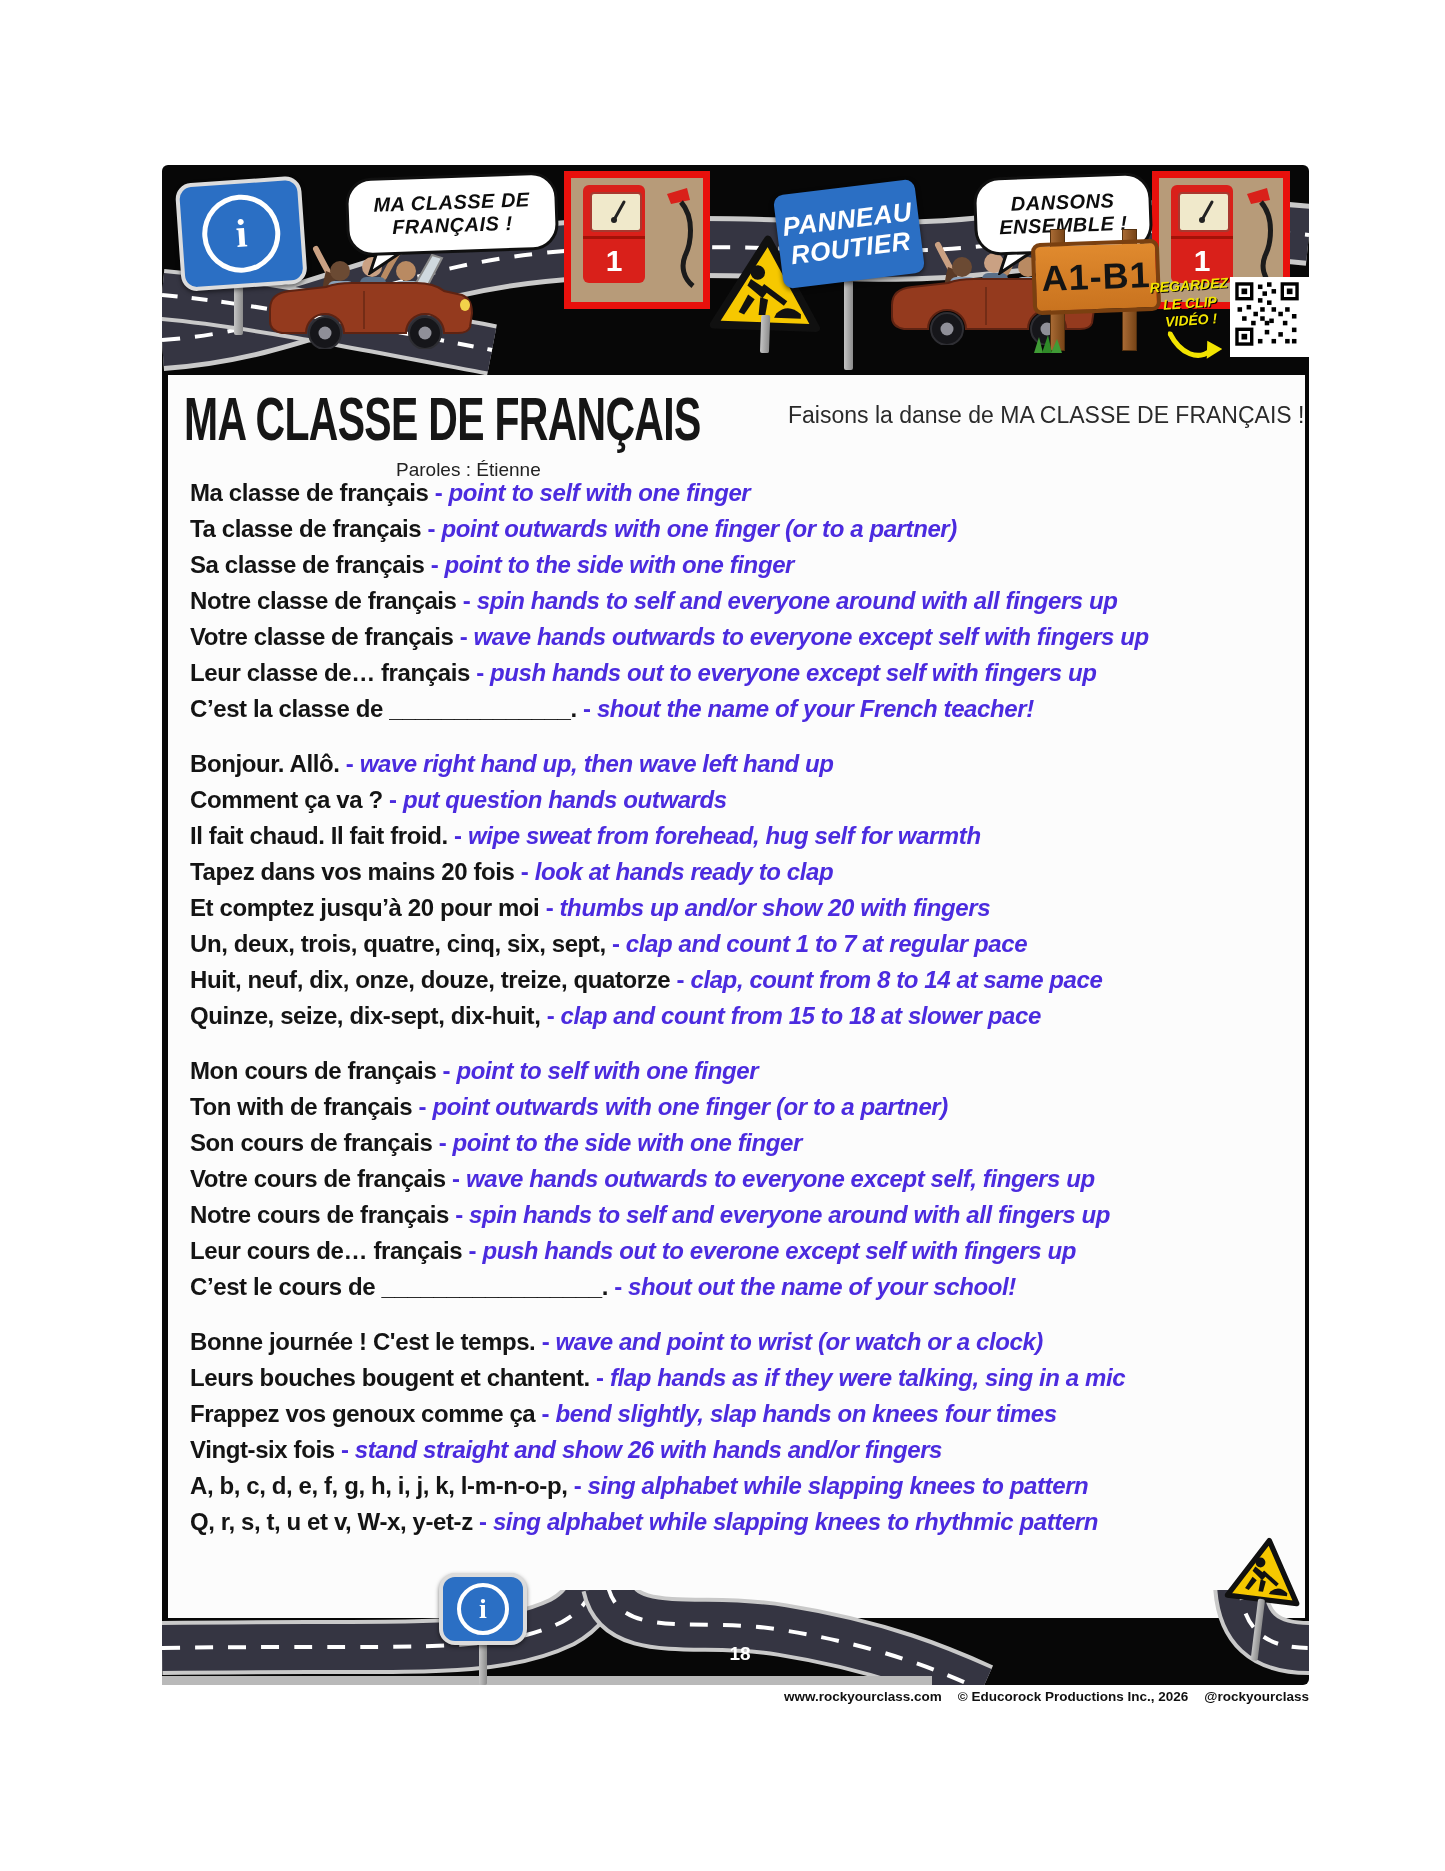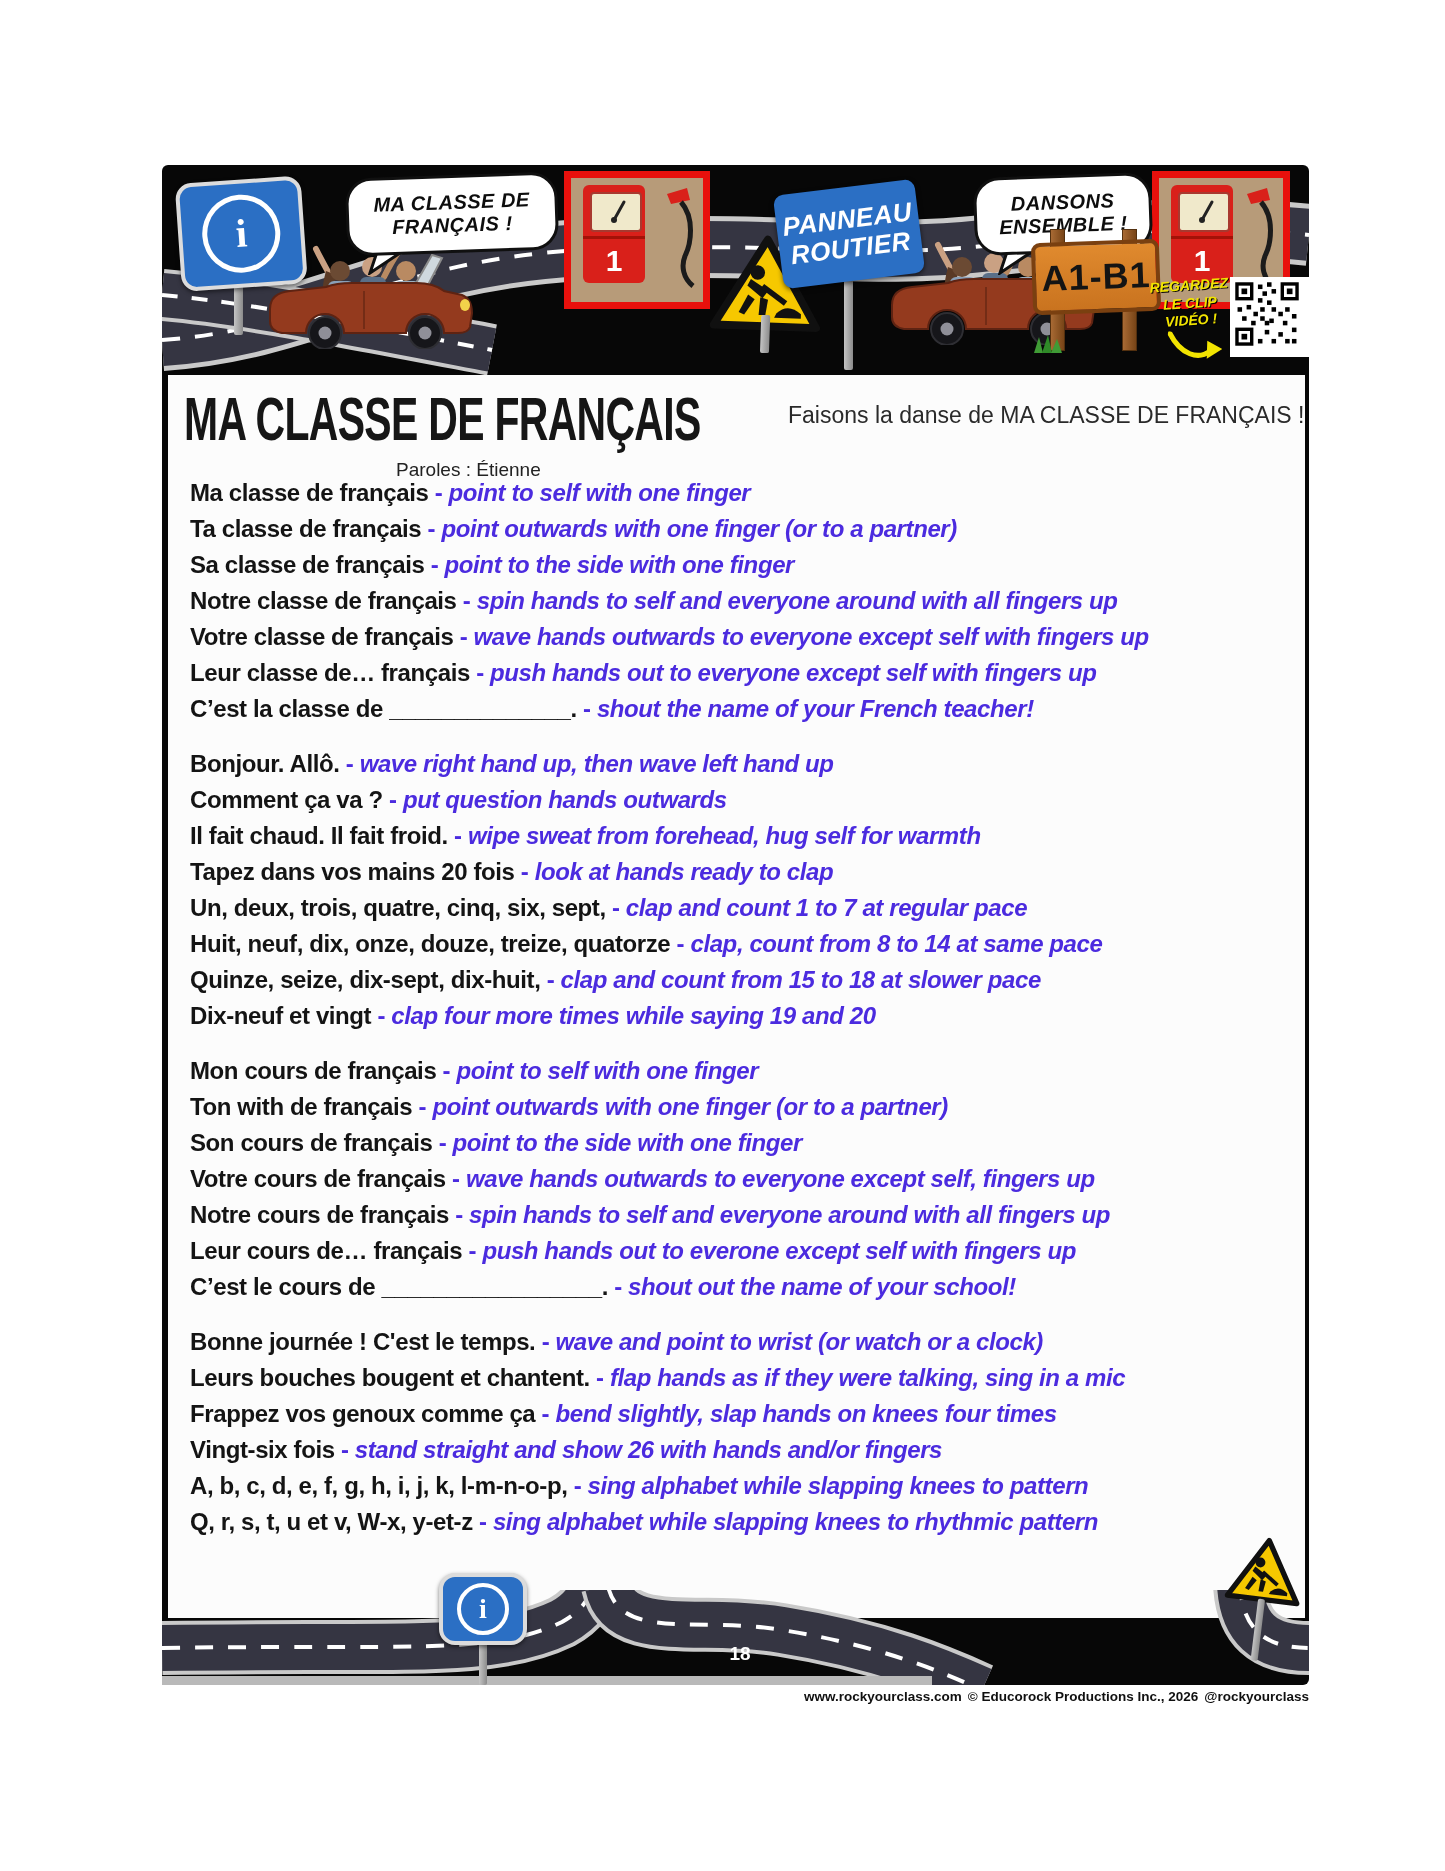--- a/index.html
+++ b/index.html
@@ -61,21 +61,21 @@
   .stanza{margin-bottom:19px;}
   .line{height:36px;line-height:36px;white-space:nowrap;font-size:24px;letter-spacing:-0.4px;}
   .line .fr{font-weight:bold;color:#141414;}
   .line .sep{font-weight:bold;color:var(--blue);white-space:pre;}
   .line .en{font-weight:bold;font-style:italic;color:var(--blue);}
 
   
   .ftr-roads{position:absolute;left:0;top:1425px;width:1147px;height:95px;z-index:3;}
   .page-num{position:absolute;left:556px;top:1478px;width:44px;text-align:center;z-index:4;
             color:#ffffff;font-weight:bold;font-size:19px;}
-  .credits{position:absolute;top:1689px;right:136px;display:flex;gap:6px;z-index:5;
+  .credits{position:absolute;top:1689px;right:136px;display:flex;gap:16px;z-index:5;
            font-size:13.5px;font-weight:bold;color:#101010;white-space:nowrap;align-items:center;}
 </style>
 </head>
 <body>
 
 <div class="page">
   <div class="card">
 
     <svg class="hdr-roads" viewBox="0 0 1147 215">
       <path d="M0 175 C150 165 230 95 420 85 S700 95 830 80 S1050 60 1147 70" fill="none" stroke="#c9c9c9" stroke-width="62"></path>
@@ -300,28 +300,28 @@
 </div>
           <div class="stanza">
   <div class="line"><span class="fr">Bonjour. Allô.</span><span class="sep"> - </span><span class="en">wave right hand up, then wave left hand up</span></div>
 
   <div class="line"><span class="fr">Comment ça va ?</span><span class="sep"> - </span><span class="en">put question hands outwards</span></div>
 
   <div class="line"><span class="fr">Il fait chaud. Il fait froid.</span><span class="sep"> - </span><span class="en">wipe sweat from forehead, hug self for warmth</span></div>
 
   <div class="line"><span class="fr">Tapez dans vos mains 20 fois</span><span class="sep"> - </span><span class="en">look at hands ready to clap</span></div>
 
+  <div class="line"><span class="fr">Et comptez jusqu’à 20 pour moi</span><span class="sep"> - </span><span class="en">thumbs up and/or show 20 with fingers</span></div>
 
   <div class="line"><span class="fr">Un, deux, trois, quatre, cinq, six, sept,</span><span class="sep"> - </span><span class="en">clap and count 1 to 7 at regular pace</span></div>
 
   <div class="line"><span class="fr">Huit, neuf, dix, onze, douze, treize, quatorze</span><span class="sep"> - </span><span class="en">clap, count from 8 to 14 at same pace</span></div>
 
   <div class="line"><span class="fr">Quinze, seize, dix-sept, dix-huit,</span><span class="sep"> - </span><span class="en">clap and count from 15 to 18 at slower pace</span></div>
 
-  <div class="line"><span class="fr">Dix-neuf et vingt</span><span class="sep"> - </span><span class="en">clap four more times while saying 19 and 20</span></div>
 </div>
           <div class="stanza">
   <div class="line"><span class="fr">Mon cours de français</span><span class="sep"> - </span><span class="en">point to self with one finger</span></div>
 
   <div class="line"><span class="fr">Ton with de français</span><span class="sep"> - </span><span class="en">point outwards with one finger (or to a partner)</span></div>
 
   <div class="line"><span class="fr">Son cours de français</span><span class="sep"> - </span><span class="en">point to the side with one finger</span></div>
 
   <div class="line"><span class="fr">Votre cours de français</span><span class="sep"> - </span><span class="en">wave hands outwards to everyone except self, fingers up</span></div>
 

